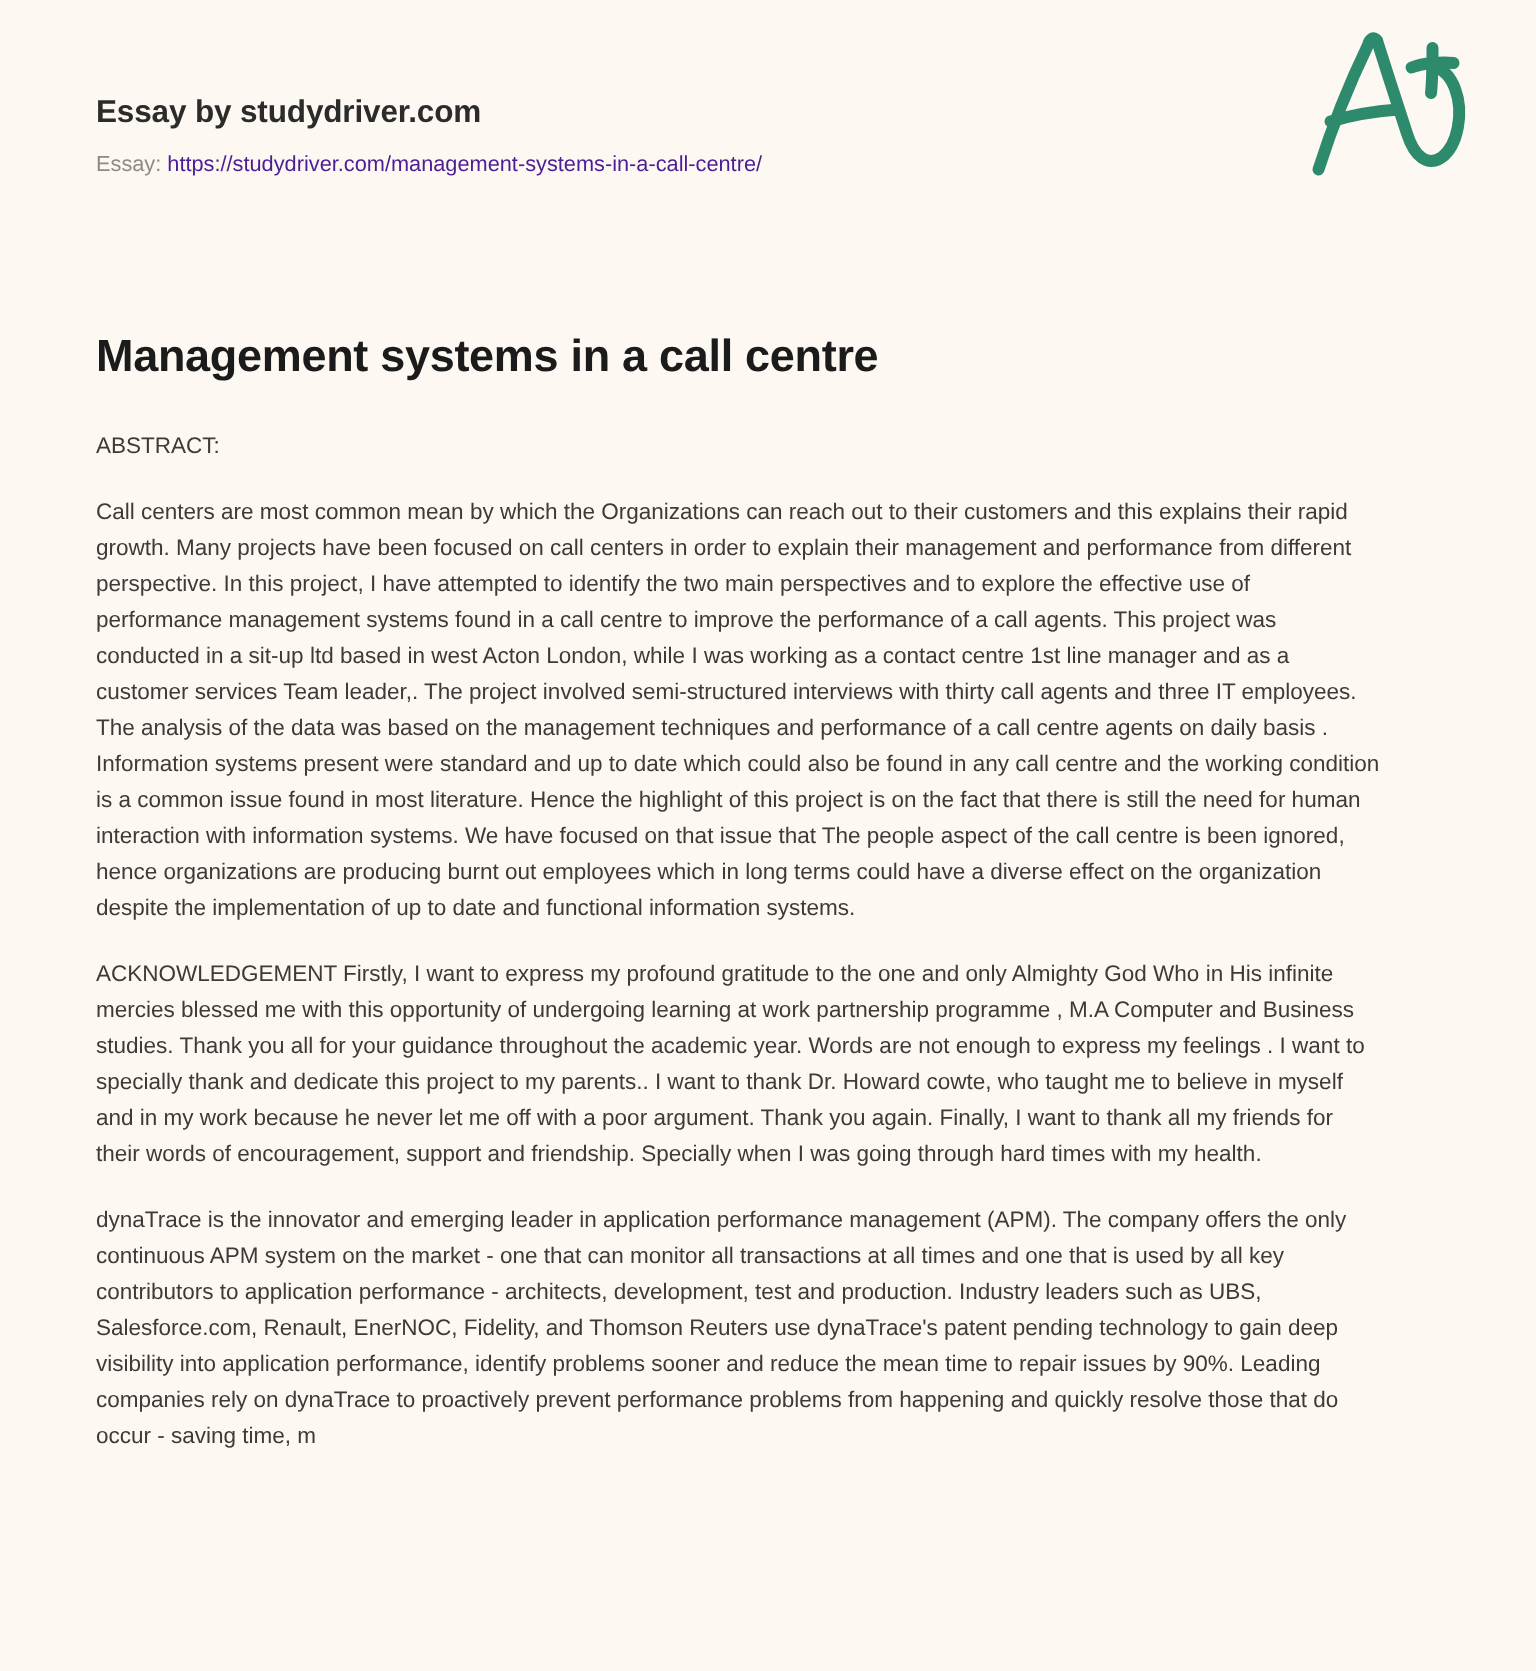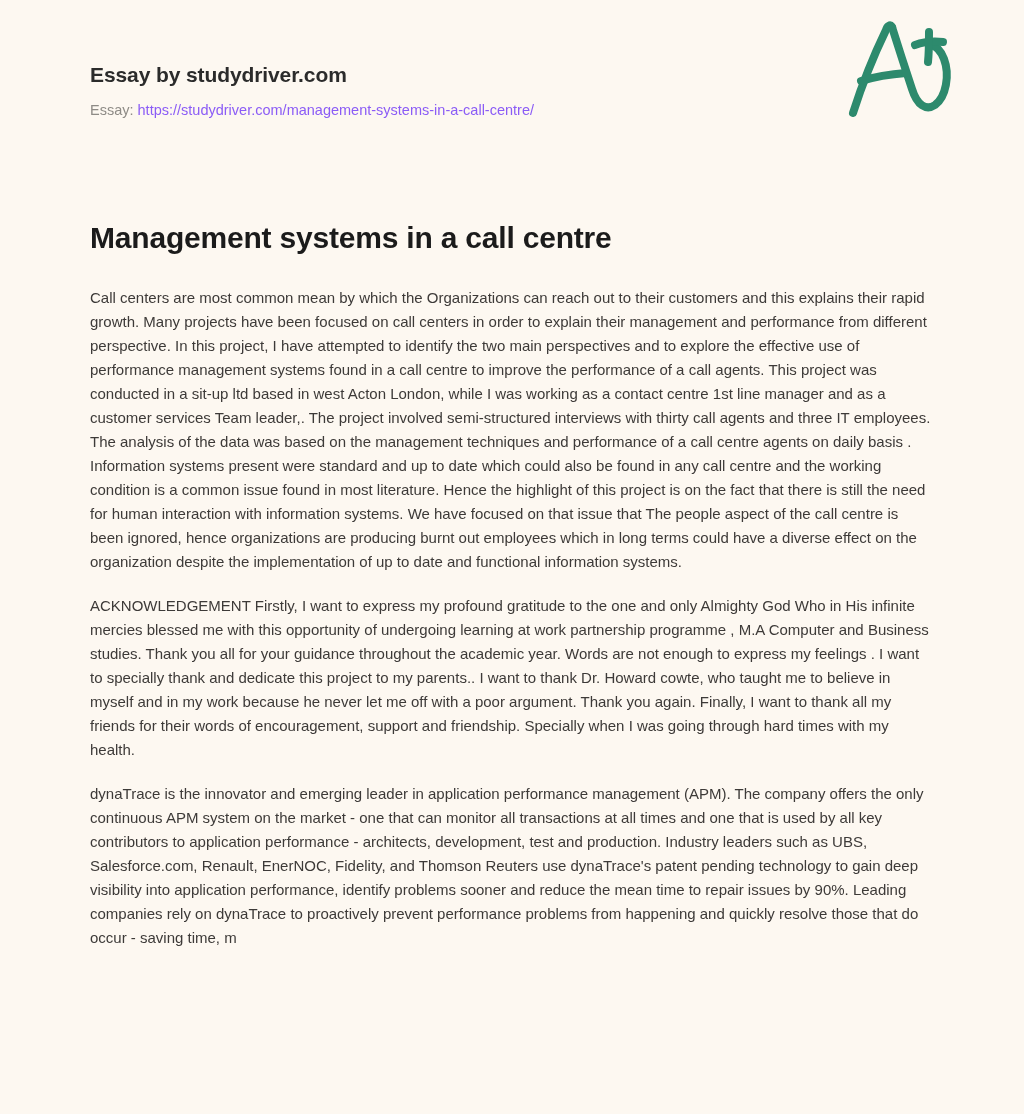--- a/index.html
+++ b/index.html
@@ -14,21 +14,21 @@
     font-family: "Liberation Sans", sans-serif;
     overflow: hidden;
     position: relative;
   }
 
   .page {
     position: relative;
     width: 1024px;
     height: 1114px;
     box-sizing: border-box;
-    padding: 0 90px;
+    padding: 0 64px;
   }
 
   
   .masthead {
     position: relative;
     padding-top: 62px;
     height: 128px;
     box-sizing: border-box;
   }
 
@@ -43,21 +43,21 @@
 
   .source-line {
     margin: 14px 0 0 0;
     font-size: 14.5px;
     line-height: 1.3;
     color: #8e8b86;
     white-space: nowrap;
   }
 
   .source-link {
-    color: #8b5cf6;
+    color: #4c1d95;
     text-decoration: none;
   }
 
   
   .logo {
     position: absolute;
     top: 13px;
     right: -26px;
     width: 120px;
     height: 110px;
@@ -127,20 +127,21 @@
       </svg>
     </div>
 
   </div>
 
   <div class="article">
 
     <h1 class="doc-title">Management systems in a call centre</h1>
 
     <div class="body-text">
+      <p>ABSTRACT:</p>
       <p>Call centers are most common mean by which the Organizations can reach out to their customers and this explains their rapid growth. Many projects have been focused on call centers in order to explain their management and performance from different perspective. In this project, I have attempted to identify the two main perspectives and to explore the effective use of performance management systems found in a call centre to improve the performance of a call agents. This project was conducted in a sit-up ltd based in west Acton London, while I was working as a contact centre 1st line manager and as a customer services Team leader,. The project involved semi-structured interviews with thirty call agents and three IT employees. The analysis of the data was based on the management techniques and performance of a call centre agents on daily basis . Information systems present were standard and up to date which could also be found in any call centre and the working condition is a common issue found in most literature. Hence the highlight of this project is on the fact that there is still the need for human interaction with information systems. We have focused on that issue that The people aspect of the call centre is been ignored, hence organizations are producing burnt out employees which in long terms could have a diverse effect on the organization despite the implementation of up to date and functional information systems.</p>
       <p>ACKNOWLEDGEMENT Firstly, I want to express my profound gratitude to the one and only Almighty God Who in His infinite mercies blessed me with this opportunity of undergoing learning at work partnership programme , M.A Computer and Business studies. Thank you all for your guidance throughout the academic year. Words are not enough to express my feelings . I want to specially thank and dedicate this project to my parents.. I want to thank Dr. Howard cowte, who taught me to believe in myself and in my work because he never let me off with a poor argument. Thank you again. Finally, I want to thank all my friends for their words of encouragement, support and friendship. Specially when I was going through hard times with my health.</p>
       <p>dynaTrace is the innovator and emerging leader in application performance management (APM). The company offers the only continuous APM system on the market - one that can monitor all transactions at all times and one that is used by all key contributors to application performance - architects, development, test and production. Industry leaders such as UBS, Salesforce.com, Renault, EnerNOC, Fidelity, and Thomson Reuters use dynaTrace's patent pending technology to gain deep visibility into application performance, identify problems sooner and reduce the mean time to repair issues by 90%. Leading companies rely on dynaTrace to proactively prevent performance problems from happening and quickly resolve those that do occur - saving time, m</p>
     </div>
 
   </div>
 
   <div class="fade-cut"></div>
 
 </div>

